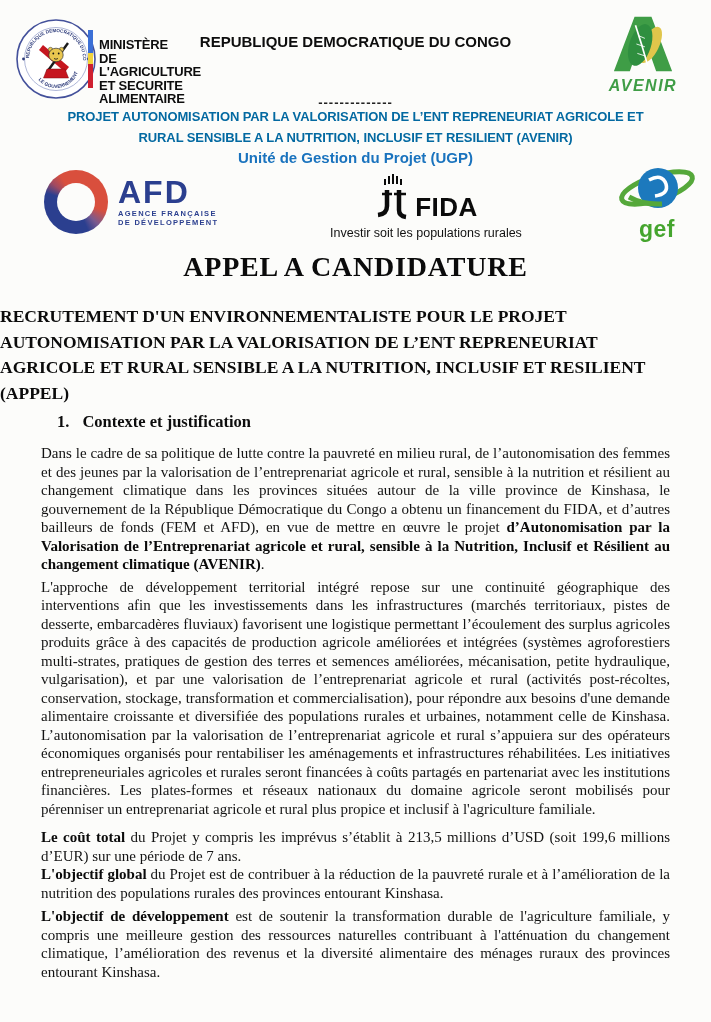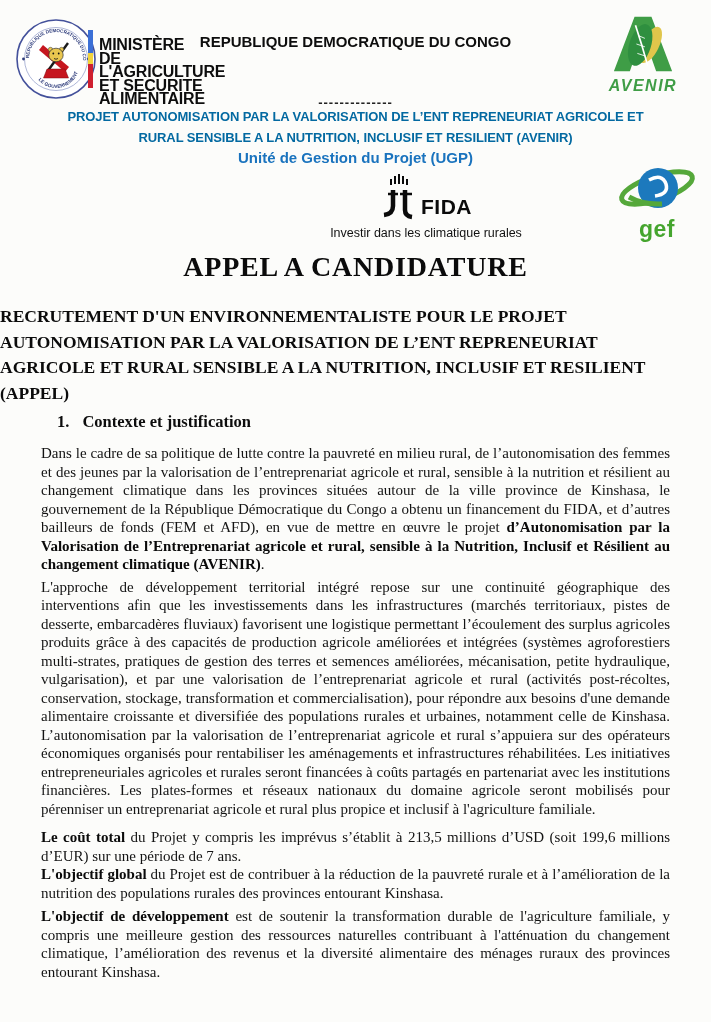--- a/index.html
+++ b/index.html
@@ -12,21 +12,21 @@
 
   
   .seal { position:absolute; left:14px; top:16px; }
   .flag-bar { position:absolute; left:88px; top:30px; width:5px; height:58px; }
   .flag-bar .b { height:40%; background:#3b6fd6; }
   .flag-bar .y { height:18%; background:#f2d33c; }
   .flag-bar .r { height:42%; background:#cf2030; }
   .ministry-name {
     position:absolute; left:99px; top:38px; width:120px;
     font-family:"Liberation Sans", sans-serif; font-weight:700;
-    font-size:16px; line-height:13.5px; letter-spacing:-0.2px; color:#0d0d0d;
+    font-size:13px; line-height:13.5px; letter-spacing:-0.2px; color:#0d0d0d;
   }
   .country-title {
     position:absolute; left:0; right:0; top:33px; text-align:center;
     font-family:"Liberation Sans", sans-serif; font-weight:700; font-size:15px; color:#0d0d0d;
   }
   .separator-dashes {
     position:absolute; left:0; right:0; top:95px; text-align:center;
     font-family:"Liberation Sans", sans-serif; font-weight:700; font-size:13px; letter-spacing:1px; color:#222;
   }
   .avenir-logo { position:absolute; left:600px; top:13px; width:86px; text-align:center;font-style:italic; }
@@ -55,21 +55,21 @@
     content:""; position:absolute; left:13px; top:13px; width:38px; height:38px;
     border-radius:50%; background:#fcfcfa;
   }
   .afd-text { margin-left:10px; font-family:"Liberation Sans", sans-serif; color:#2b3f8f; }
   .afd-word { font-weight:700; font-size:32px; line-height:30px; letter-spacing:2px; }
   .afd-sub { font-size:7.5px; font-weight:700; letter-spacing:1.3px; line-height:9.5px; margin-top:2px; }
 
   .fida-block { position:absolute; left:312px; top:172px; width:228px; text-align:center; }
   .fida-top { display:flex; align-items:flex-end; justify-content:center; }
   .fida-word {
-    font-family:"Liberation Sans", sans-serif; font-weight:700; font-size:21px;
+    font-family:"Liberation Sans", sans-serif; font-weight:700; font-size:26px;
     line-height:26px; letter-spacing:0.5px; color:#0b0b0b; margin-left:3px;
   }
   .fida-tagline { margin-top:6px; font-family:"Liberation Sans", sans-serif; font-size:12.5px; color:#111; }
 
   .gef-block { position:absolute; left:613px; top:161px; width:88px; text-align:center; }
   .gef-word {
     font-family:"Liberation Sans", sans-serif; font-weight:700; font-size:23px;
     line-height:20px; color:#45a52e; margin-top:-4px; letter-spacing:0.5px;
   }
 
@@ -162,32 +162,42 @@
     <div class="avenir-word">AVENIR</div>
   </div>
 
   <div class="project-title">
     <div>PROJET AUTONOMISATION PAR LA VALORISATION DE L’ENT REPRENEURIAT AGRICOLE ET</div>
     <div>RURAL SENSIBLE A LA NUTRITION, INCLUSIF ET RESILIENT (AVENIR)</div>
   </div>
 
   <div class="unit-title">Unité de Gestion du Projet (UGP)</div>
 
+  <div class="afd-block">
+    <div class="afd-ring"></div>
+    <div class="afd-text">
+      <div class="afd-word">AFD</div>
+      <div class="afd-sub">
+        <div>AGENCE FRANÇAISE</div>
+        <div>DE DÉVELOPPEMENT</div>
+      </div>
+    </div>
+  </div>
 
   <div class="fida-block">
     <div class="fida-top">
       <svg width="38" height="48" viewBox="0 0 38 48">
         <path d="M19,2 v10 M15,4 v8 M23,4 v8 M11,7 v6 M27,7 v6" stroke="#0b0b0b" stroke-width="2" fill="none"></path>
         <path d="M13,18 v16 q0,8 -9,9" stroke="#0b0b0b" stroke-width="4.5" fill="none"></path>
         <path d="M25,18 v20 q0,6 7,7" stroke="#0b0b0b" stroke-width="4.5" fill="none"></path>
         <path d="M8,22 h10 M20,22 h12" stroke="#0b0b0b" stroke-width="2.5" fill="none"></path>
       </svg>
       <div class="fida-word">FIDA</div>
     </div>
-    <div class="fida-tagline">Investir dans les climatique rurales</div>
+    <div class="fida-tagline">Investir soit les populations rurales</div>
   </div>
 
   <div class="gef-block">
     <svg width="82" height="58" viewBox="0 0 82 58">
       <g transform="rotate(-18 41 27)">
           <ellipse cx="41" cy="27" rx="37" ry="12" fill="none" stroke="#55a83a" stroke-width="5"></ellipse>
         </g>
       <circle cx="42" cy="27" r="20" fill="#1c79bd"></circle>
       <path d="M33,19 q13,-7 17,4 q3,10 -11,12" fill="none" stroke="#ffffff" stroke-width="3.6"></path>
       <path d="M13,36 q14,8 33,7" fill="none" stroke="#55a83a" stroke-width="5"></path>

